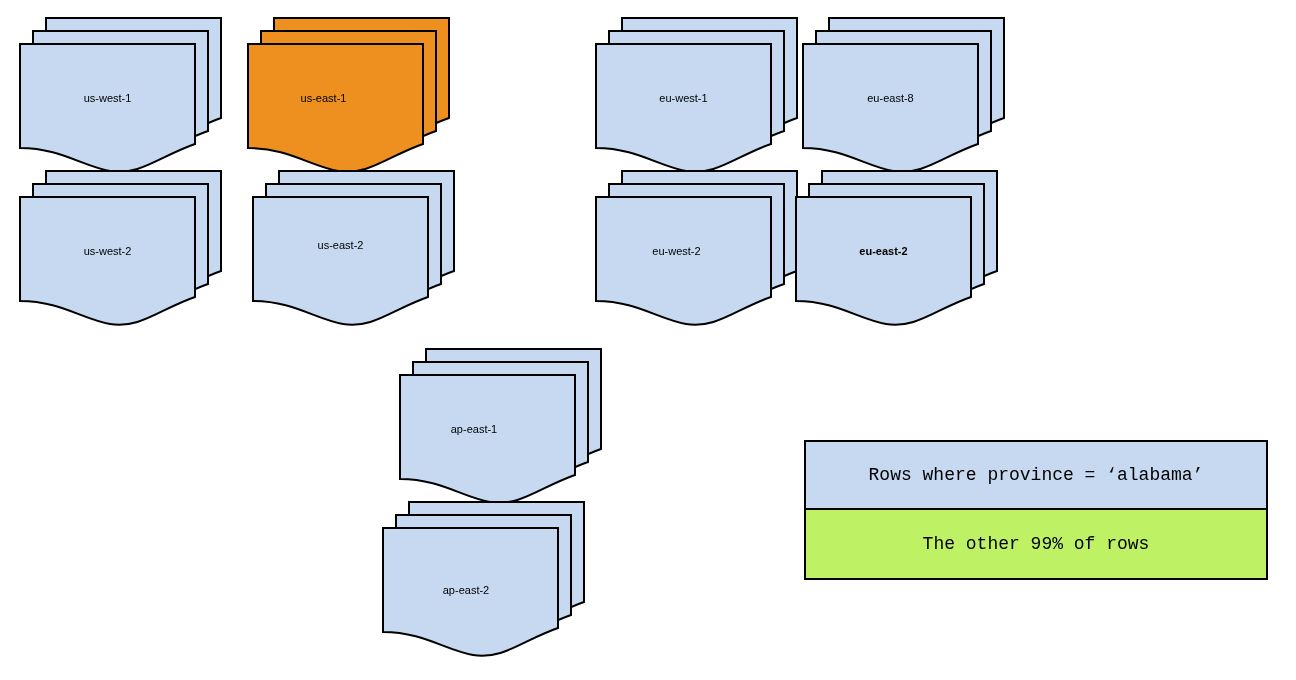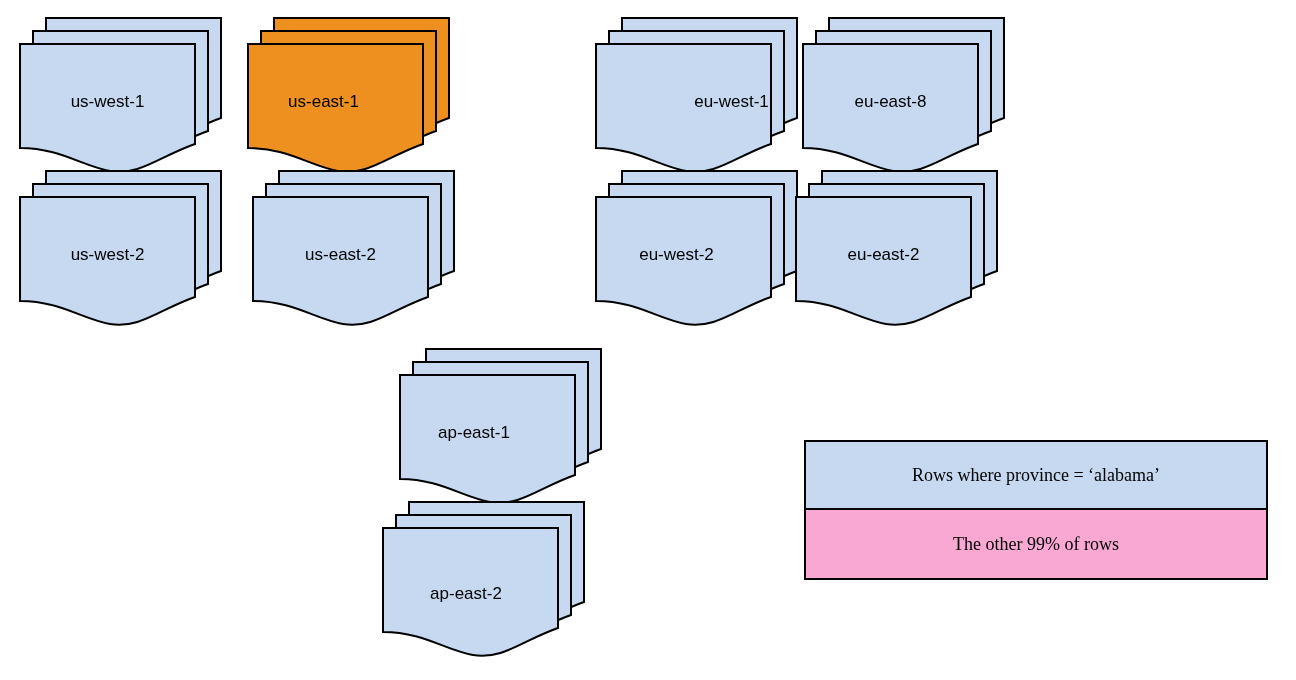--- a/index.html
+++ b/index.html
@@ -20,21 +20,21 @@
     position: absolute;
     left: 0;
     top: 0;
     width: 1296px;
     height: 680px;
   }
 
   .doc-label {
     position: absolute;
     font-family: "Liberation Sans", "DejaVu Sans", sans-serif;
-    font-size: 17px;
+    font-size: 11px;
     color: #000000;
     white-space: nowrap;
     text-align: center;
     pointer-events: none;
   }
 
   .legend {
     position: absolute;
     left: 804px;
     top: 440px;
@@ -44,21 +44,21 @@
     border: 2px solid #000000;
     display: flex;
     flex-direction: column;
   }
   .legend-row {
     flex: 1 1 50%;
     display: flex;
     align-items: center;
     justify-content: center;
     box-sizing: border-box;
-    font-family: Liberation Serif, serif;
+    font-family: Liberation Mono, monospace;
     font-size: 18px;
     color: #000000;
     white-space: nowrap;
   }
   .legend-row.top {
     border-bottom: 2px solid #000000;
   }
 </style>
 </head>
 <body>
@@ -123,30 +123,30 @@
         <use xlink:href="#doc-shape" x="409" y="502" fill="#C6D9F0" stroke="#000000" stroke-width="2" stroke-linejoin="miter"></use>
         <use xlink:href="#doc-shape" x="396" y="515" fill="#C6D9F0" stroke="#000000" stroke-width="2" stroke-linejoin="miter"></use>
         <use xlink:href="#doc-shape" x="383" y="528" fill="#C6D9F0" stroke="#000000" stroke-width="2" stroke-linejoin="miter"></use>
       </g>
     </g>
 </svg>
 
 <div id="doc-labels">
     <div class="doc-label" style="left: 20px; top: 92px; width: 175px;">us-west-1</div>
     <div class="doc-label" style="left: 236px; top: 92px; width: 175px;">us-east-1</div>
-    <div class="doc-label" style="left: 596px; top: 92px; width: 175px; padding-left: 48px;">eu-west-1</div>
+    <div class="doc-label" style="left: 596px; top: 92px; width: 175px;">eu-west-1</div>
     <div class="doc-label" style="left: 803px; top: 92px; width: 175px;">eu-east-8</div>
     <div class="doc-label" style="left: 20px; top: 245px; width: 175px; text-align: center;">us-west-2</div>
-    <div class="doc-label" style="left: 253px; top: 245px; width: 175px;">us-east-2</div>
+    <div class="doc-label" style="left: 253px; top: 239px; width: 175px;">us-east-2</div>
     <div class="doc-label" style="left: 596px; top: 245px; width: 161px;">eu-west-2</div>
-    <div class="doc-label" style="left: 796px; top: 245px; width: 175px;">eu-east-2</div>
+    <div class="doc-label" style="left: 796px; top: 245px; width: 175px; font-weight: bold;">eu-east-2</div>
     <div class="doc-label" style="left: 400px; top: 423px; width: 148px;">ap-east-1</div>
     <div class="doc-label" style="left: 383px; top: 560px; width: 166px; margin-top: 24px;">ap-east-2</div>
   </div>
 
 <div class="legend">
   <div class="legend-row top" style="background: rgb(198, 217, 240);">
     <span>Rows where province = ‘alabama’</span>
   </div>
-  <div class="legend-row bottom" style="background: #f9a8d4;">
+  <div class="legend-row bottom" style="background: #bef264;">
     <span>The other 99% of rows</span>
   </div>
 </div>
 
 </body></html>

